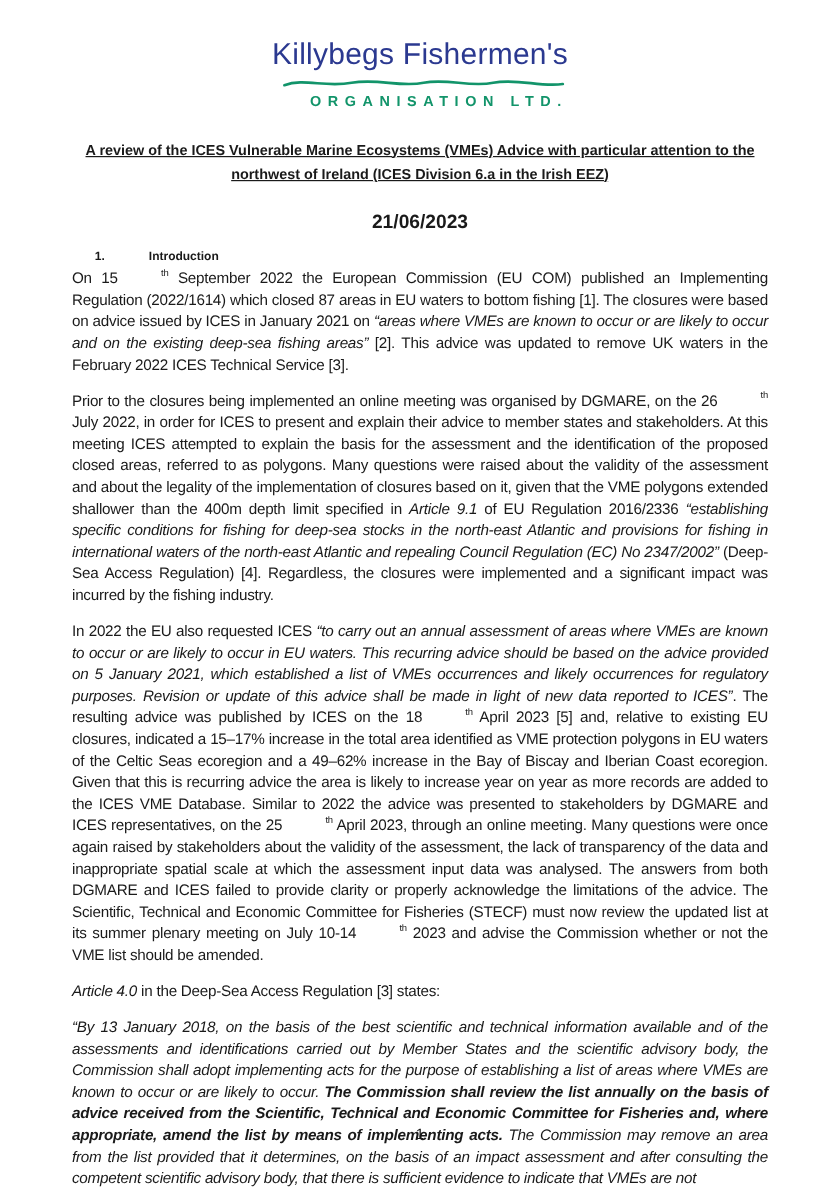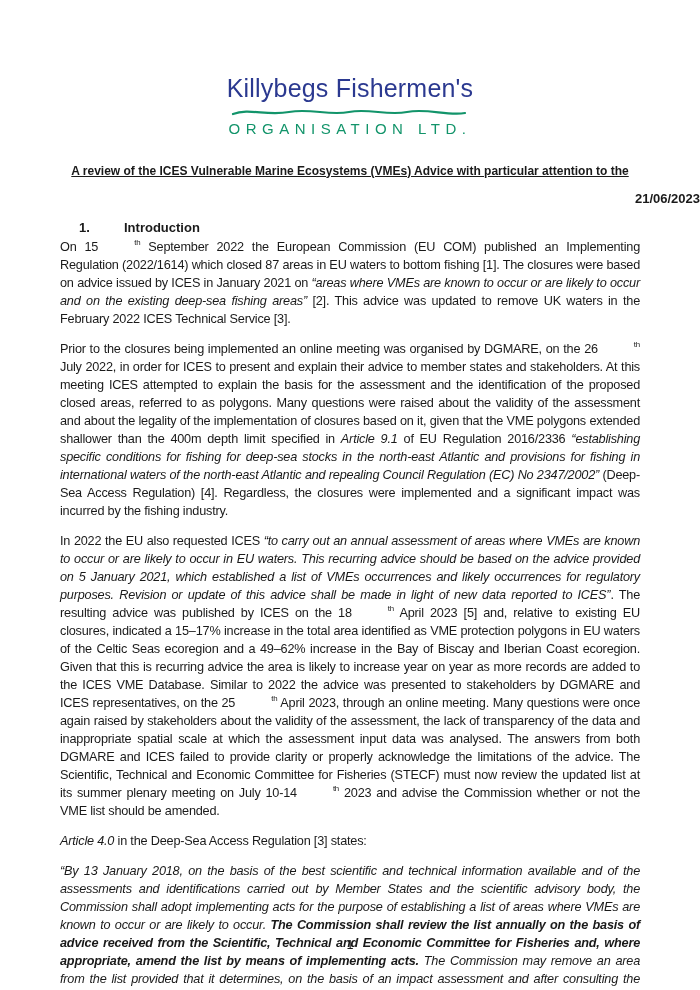--- a/index.html
+++ b/index.html
@@ -15,58 +15,58 @@
 
   
   header {
     display: flex;
     justify-content: center;
     align-items: center;
     padding-top: 32px;
     gap: 10px;
   }
   .logo-wrap { width: 122px; height: 90px; flex: 0 0 auto; }
-  .org-block { display: flex; flex-direction: column; align-items: center; margin-top: 43px; }
+  .org-block { display: flex; flex-direction: column; align-items: flex-end; }
   .org-name {
     font-size: 25px;
     color: #2B3990;
     letter-spacing: 0.2px;
     line-height: 1.1;
   }
   .wave-svg { margin-top: 3px; }
   .org-sub {
     margin-top: 2px;
-    font-size: 15px;
-    font-weight: normal;
+    font-size: 12px;
+    font-weight: bold;
     color: #12946A;
     letter-spacing: 5.5px;
     white-space: nowrap;
   }
 
   
   .title-block { margin-top: 24px; text-align: center; }
   .title-line {
     font-weight: bold;
     font-size: 12px;
     line-height: 20px;
     text-decoration: underline;
     white-space: nowrap;
   }
   .doc-date {
-    margin-top: 10px;
-    text-align: right;
+    margin-top: 22px;
+    text-align: center;
     font-weight: bold;
-    font-size: 13px;
+    font-size: 16px;
   }
 
   
   main { padding: 0 60px; margin-top: 14px; }
   .section-heading {
     font-weight: bold;
-    font-size: 13px;
+    font-size: 10px;
     margin-bottom: 3px;
   }
   .sec-num { display: inline-block; padding-left: 19px; width: 45px; box-sizing: content-box; }
   .para {
     margin: 0 0 12px 0;
     font-size: 12.7px;
     line-height: 18px;
     text-align: justify;
     letter-spacing: -0.2px;
   }
@@ -95,20 +95,21 @@
       <div class="org-name">Killybegs Fishermen's</div>
       <svg class="wave-svg" width="238" height="12" viewBox="0 0 238 12">
         <path d="M2,8 C18,2 36,10 58,6 C80,2 98,10 118,6 C138,2 156,10 176,6 C196,2 216,10 234,7" stroke="#12946A" stroke-width="2.2" fill="none" stroke-linecap="round"></path>
       </svg>
       <div class="org-sub">ORGANISATION LTD.</div>
     </div>
   </header>
 
   <div class="title-block">
     <div class="title-line">A review of the ICES Vulnerable Marine Ecosystems (VMEs) Advice with particular attention to the</div>
+    <div class="title-line">northwest of Ireland (ICES Division 6.a in the Irish EEZ)</div>
     <div class="doc-date">21/06/2023</div>
   </div>
 
   <main>
     <div class="section-heading">
       <span class="sec-num">1.</span><span class="sec-title">Introduction</span>
     </div>
     <div id="paragraphs">
         <p class="para"><span class="run-n">On 15</span><sup class="run-sup">th</sup><span class="run-n"> September 2022 the European Commission (EU COM) published an Implementing Regulation (2022/1614) which closed 87 areas in EU waters to bottom fishing [1]. The closures were based on advice issued by ICES in January 2021 on </span><span class="run-i">“areas where VMEs are known to occur or are likely to occur and on the existing deep-sea fishing areas”</span><span class="run-n"> [2]. This advice was updated to remove UK waters in the February 2022 ICES Technical Service [3].</span></p>
         <p class="para"><span class="run-n">Prior to the closures being implemented an online meeting was organised by DGMARE, on the 26</span><sup class="run-sup">th</sup><span class="run-n"> July 2022, in order for ICES to present and explain their advice to member states and stakeholders. At this meeting ICES attempted to explain the basis for the assessment and the identification of the proposed closed areas, referred to as polygons. Many questions were raised about the validity of the assessment and about the legality of the implementation of closures based on it, given that the VME polygons extended shallower than the 400m depth limit specified in </span><span class="run-i">Article 9.1</span><span class="run-n"> of EU Regulation 2016/2336 </span><span class="run-i">“establishing specific conditions for fishing for deep-sea stocks in the north-east Atlantic and provisions for fishing in international waters of the north-east Atlantic and repealing Council Regulation (EC) No 2347/2002”</span><span class="run-n"> (Deep-Sea Access Regulation) [4]. Regardless, the closures were implemented and a significant impact was incurred by the fishing industry.</span></p>

